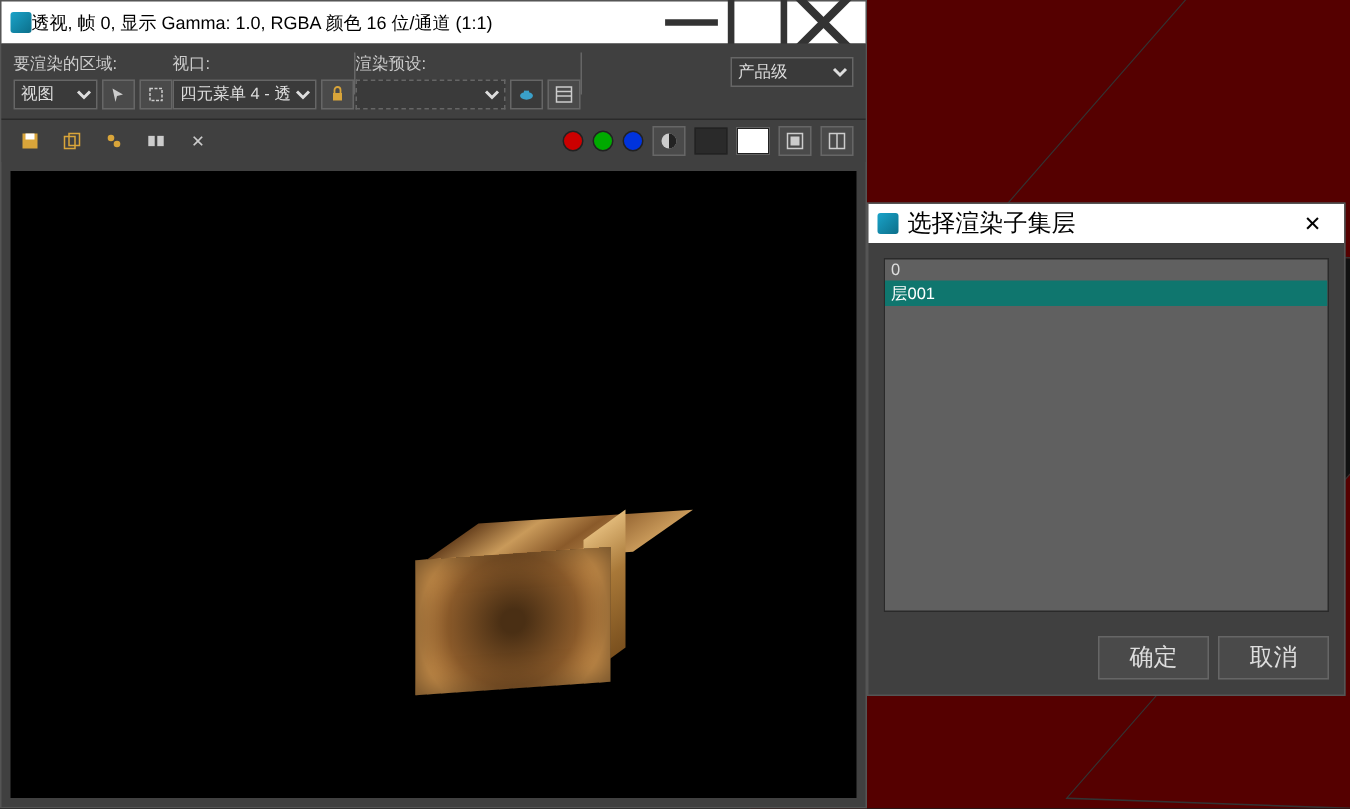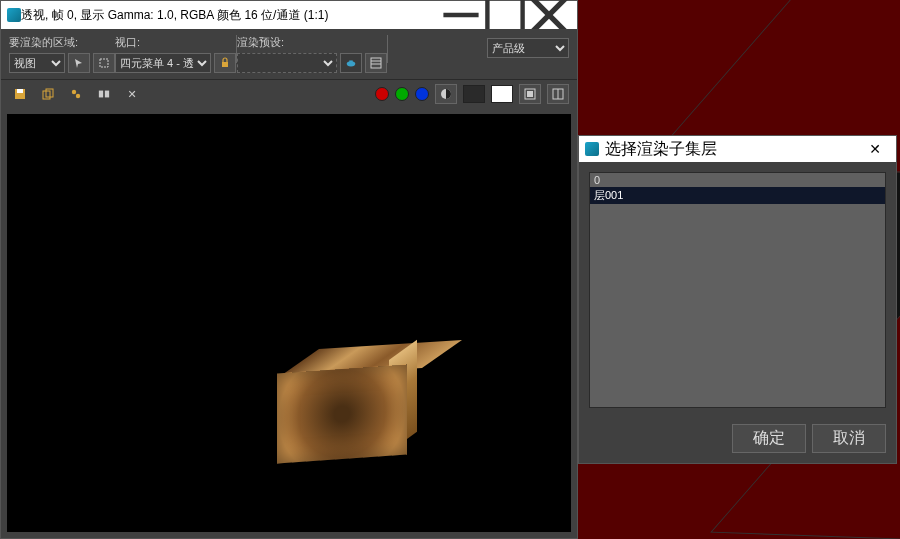--- a/index.html
+++ b/index.html
@@ -56,21 +56,21 @@
   
   
   .dialog { position: absolute; left: 578px; top: 135px; width: 319px; background: #404040; border: 1px solid #555; }
   .dialog-title { height: 26px; background: #fff; display: flex; align-items: center; padding: 0 6px; gap: 6px; }
   .dialog-title .app-icon { width: 14px; height: 14px; background: linear-gradient(135deg,#1aa3c9,#0c6f8a); border-radius: 2px; }
   .dialog-title .text { flex: 1; color: #000; font-size: 16px; }
   .dialog-title .close { width: 30px; height: 26px; display: flex; align-items: center; justify-content: center; cursor: pointer; color: #000; font-size: 14px; }
   .dialog-body { padding: 10px; }
   .listbox { width: 100%; height: 236px; background: #606060; border: 1px solid #2a2a2a; overflow: auto; }
   .list-item { padding: 1px 4px; color: #ddd; font-size: 11px; cursor: pointer; }
-  .list-item.selected { background: #0f172a; color: #fff; }
+  .list-item.selected { background: #0f766e; color: #fff; }
   .dialog-footer { display: flex; justify-content: flex-end; gap: 6px; padding: 6px 10px 10px; }
   .dlg-btn { background: #4a4a4a; color: #ddd; border: 1px solid #666; padding: 3px 20px; cursor: pointer; font-size: 16px; }
 </style>
 </head>
 <body>
 
 <div class="bg-viewport">
   <div class="bg-grid">
     <div class="cell" style="left:500px;top:-40px;width:380px;height:180px"></div>
     <div class="cell" style="left:720px;top:-10px;width:380px;height:180px"></div>

